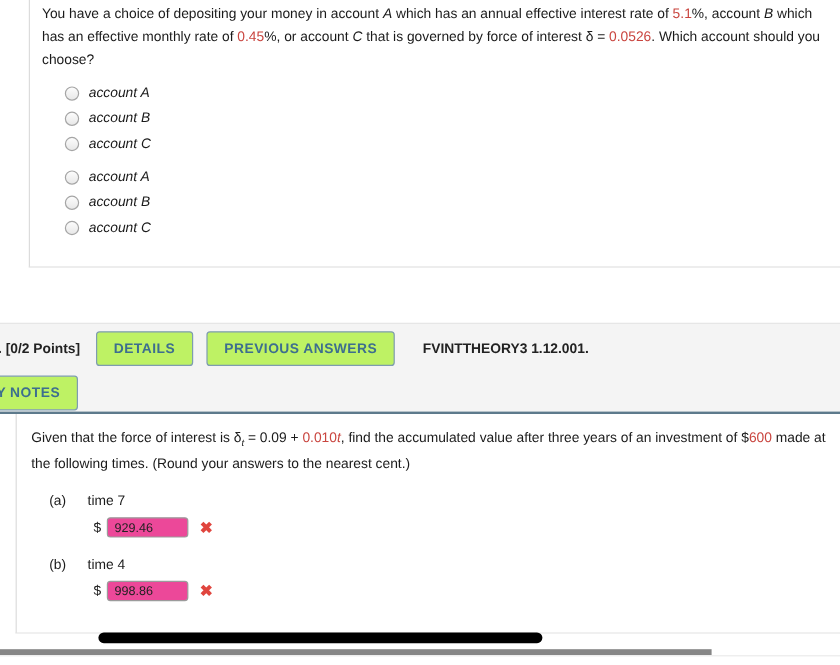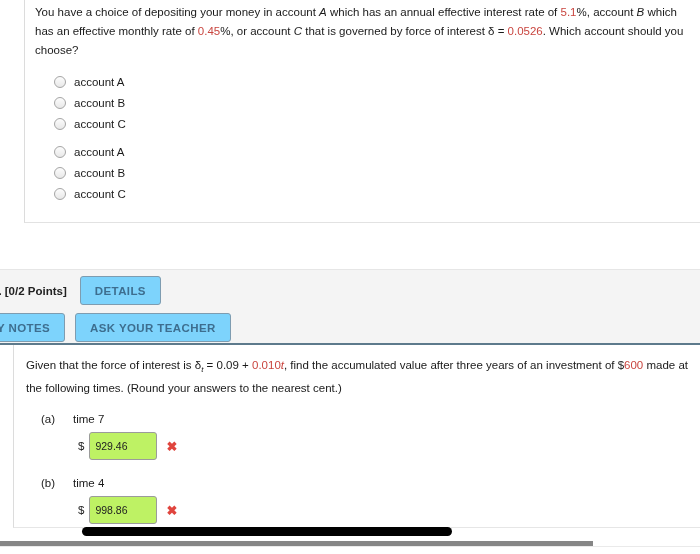--- a/index.html
+++ b/index.html
@@ -29,23 +29,24 @@
     border-left: 1px solid #dcdcdc;
     border-bottom: 1px solid #e2e2e2;
     background: #fff;
   }
   #panel-top-inner { padding: 3px 6px 0 10px; }
 
   .prompt { margin: 0 0 2px 0; }
 
   .choice-list { margin: 7px 0 0 0; padding: 0; list-style: none; }
   .choice-row {
-    display: flex; align-items: flex-end;
+    display: flex; align-items: center;
     height: 21px;
     margin-left: 19px;
+    font-style: italic;
   }
   .radio {
     width: 12px; height: 12px; border-radius: 50%;
     border: 1px solid #a5a5a5;
     background: linear-gradient(180deg,#fcfcfc 0%,#e8e8e8 100%);
     flex: none;
     margin-right: 8px;
   }
   .choice-label { font-size: 11.5px; color: #1a1a1a; }
 
@@ -69,21 +70,21 @@
     white-space: nowrap;
     margin-left: -8px;
     padding-right: 2px;
   }
   .wa-btn {
     display: inline-flex; align-items: center; justify-content: center;
     height: 29px;
     padding: 0 14px;
     border: 1px solid #7e9cb0;
     border-radius: 3px;
-    background: #7dd3fc;
+    background: #bef264;
     color: #3d6e8f;
     font-size: 11.5px;
     font-weight: bold;
     letter-spacing: .4px;
     white-space: nowrap;
     cursor: pointer;
   }
   #hdr-code {
     font-size: 11.5px; font-weight: bold; color: #222;
     white-space: nowrap;
@@ -112,24 +113,24 @@
     display: flex; gap: 13px;
   }
   .part-letter { width: 19px; }
   .answer-row {
     display: flex; align-items: center;
     margin-top: 7px;
     padding-left: 37px;
   }
   .dollar { font-size: 11.5px; color: #1a1a1a; margin-right: 5px; }
   .ansbox {
-    width: 68px; height: 28px;
+    width: 68px; height: 17px;
     border: 1px solid #9b9b9b;
     border-radius: 3px;
-    background: #bef264;
+    background: #ec4899;
     font-family: "Liberation Sans", sans-serif;
     font-size: 10.5px;
     color: #222;
     padding: 0 5px;
     outline: none;
   }
   .xmark {
     margin-left: 9px;
     color: #e0453e;
     font-size: 13px;
@@ -199,24 +200,25 @@
           <span class="choice-label">account C</span>
         </li>
       </ul>
     </div>
   </div>
 
   <div id="qheader">
     <div id="hdr-row1">
       <span id="hdr-points">0.  [0/2 Points]</span>
       <button class="wa-btn">DETAILS</button>
+      <button class="wa-btn">PREVIOUS ANSWERS</button>
+      <span id="hdr-code">FVINTTHEORY3 1.12.001.</span>
     </div>
     <div id="hdr-row2">
       <button class="wa-btn">MY NOTES</button>
-      <button class="wa-btn">ASK YOUR TEACHER</button>
     </div>
   </div>
 
   <div id="panel-bottom">
     <div id="panel-bottom-inner">
       <p class="qtext" style="margin:0;"><span>Given that the force of interest is δ</span><sub class="ital">t</sub><span> = 0.09 + </span><span class="red">0.010</span><span class="red ital">t</span><span>, find the accumulated value after three years of an investment of $</span><span class="red">600</span><span> made at the following times. (Round your answers to the nearest cent.)</span></p>
 
       <div class="part">
         <div class="part-head">
           <span class="part-letter">(a)</span>

